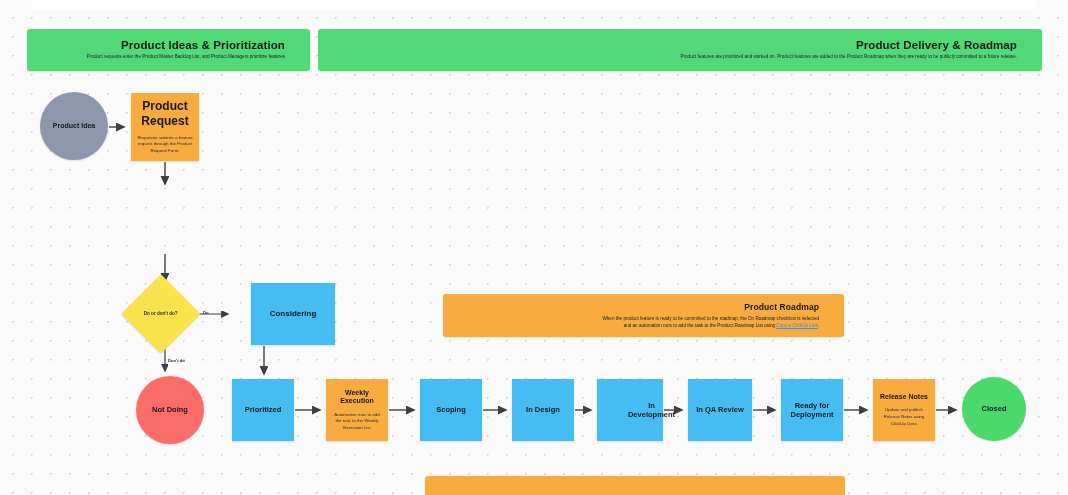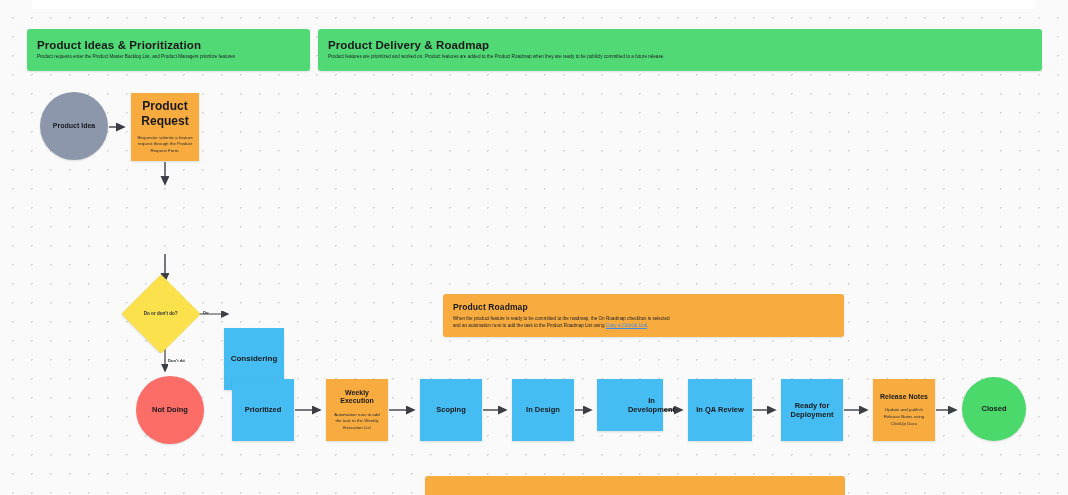--- a/index.html
+++ b/index.html
@@ -16,22 +16,22 @@
     background-size:19px 19px;
     background-position:3px 8px;
   }
   .top-white{
     position:absolute;left:32px;top:0;width:1004px;height:9px;
     background:#ffffff;
   }
   
   .banner{
     position:absolute;border-radius:3px;
-    display:flex;flex-direction:column;align-items:flex-start;justify-content:center;
-    box-sizing:border-box;padding:4px 10px;
+    display:flex;flex-direction:column;align-items:flex-end;justify-content:center;
+    box-sizing:border-box;padding:4px 25px;
     box-shadow:0 1px 2px rgba(0,0,0,.10);
   }
   .banner.green{background:#51d975;}
   .banner.orange{background:#f8ab3f;}
   .banner-title{
     color:#16181c;font-weight:bold;letter-spacing:.1px;
   }
   .banner-sub{
     color:#1c2024;text-align:center;line-height:1.45;
   }
@@ -73,31 +73,31 @@
   #node-product-request{left:131px;top:93px;width:68px;height:68px;}
   #node-product-request .n-title{font-size:12px;}
   #node-open{left:131px;top:190px;width:68px;height:63px;}
   #node-open .n-title{font-size:8px;}
   #node-decision{left:133px;top:286px;width:56px;height:56px;transform:rotate(45deg);
                  border-radius:2px;padding:0;}
   #node-decision .n-inner{transform:rotate(-45deg);font-size:4.6px;line-height:1.5;
                  color:#2a2f35;font-weight:bold;width:54px;text-align:center;}
   #node-not-doing{left:136px;top:376px;width:68px;height:68px;}
   #node-not-doing .n-title{font-size:7.5px;}
-  #node-considering{left:224px;top:283px;width:60px;height:62px;margin-top:45px;}
+  #node-considering{left:251px;top:283px;width:84px;height:62px;}
   #node-considering .n-title{font-size:8px;}
   #node-prioritized{left:232px;top:379px;width:62px;height:62px;}
   #node-prioritized .n-title{font-size:7.5px;}
   #node-weekly{left:326px;top:379px;width:62px;height:62px;}
   #node-weekly .n-title{font-size:7px;}
   #node-scoping{left:420px;top:379px;width:62px;height:62px;}
   #node-scoping .n-title{font-size:7.5px;}
   #node-in-design{left:512px;top:379px;width:62px;height:62px;}
   #node-in-design .n-title{font-size:7.5px;}
-  #node-in-development{left:597px;top:379px;width:66px;height:52px;padding-left:48px;}
+  #node-in-development{left:597px;top:379px;width:66px;height:62px;padding-left:48px;}
   #node-in-development .n-title{font-size:7.5px;}
   #node-in-qa{left:688px;top:379px;width:64px;height:62px;}
   #node-in-qa .n-title{font-size:7.5px;}
   #node-ready{left:781px;top:379px;width:62px;height:62px;}
   #node-ready .n-title{font-size:7.5px;}
   #node-release-notes{left:873px;top:379px;width:62px;height:62px;}
   #node-release-notes .n-title{font-size:7px;}
   #node-closed{left:962px;top:377px;width:64px;height:64px;}
   #node-closed .n-title{font-size:7.5px;}
 

